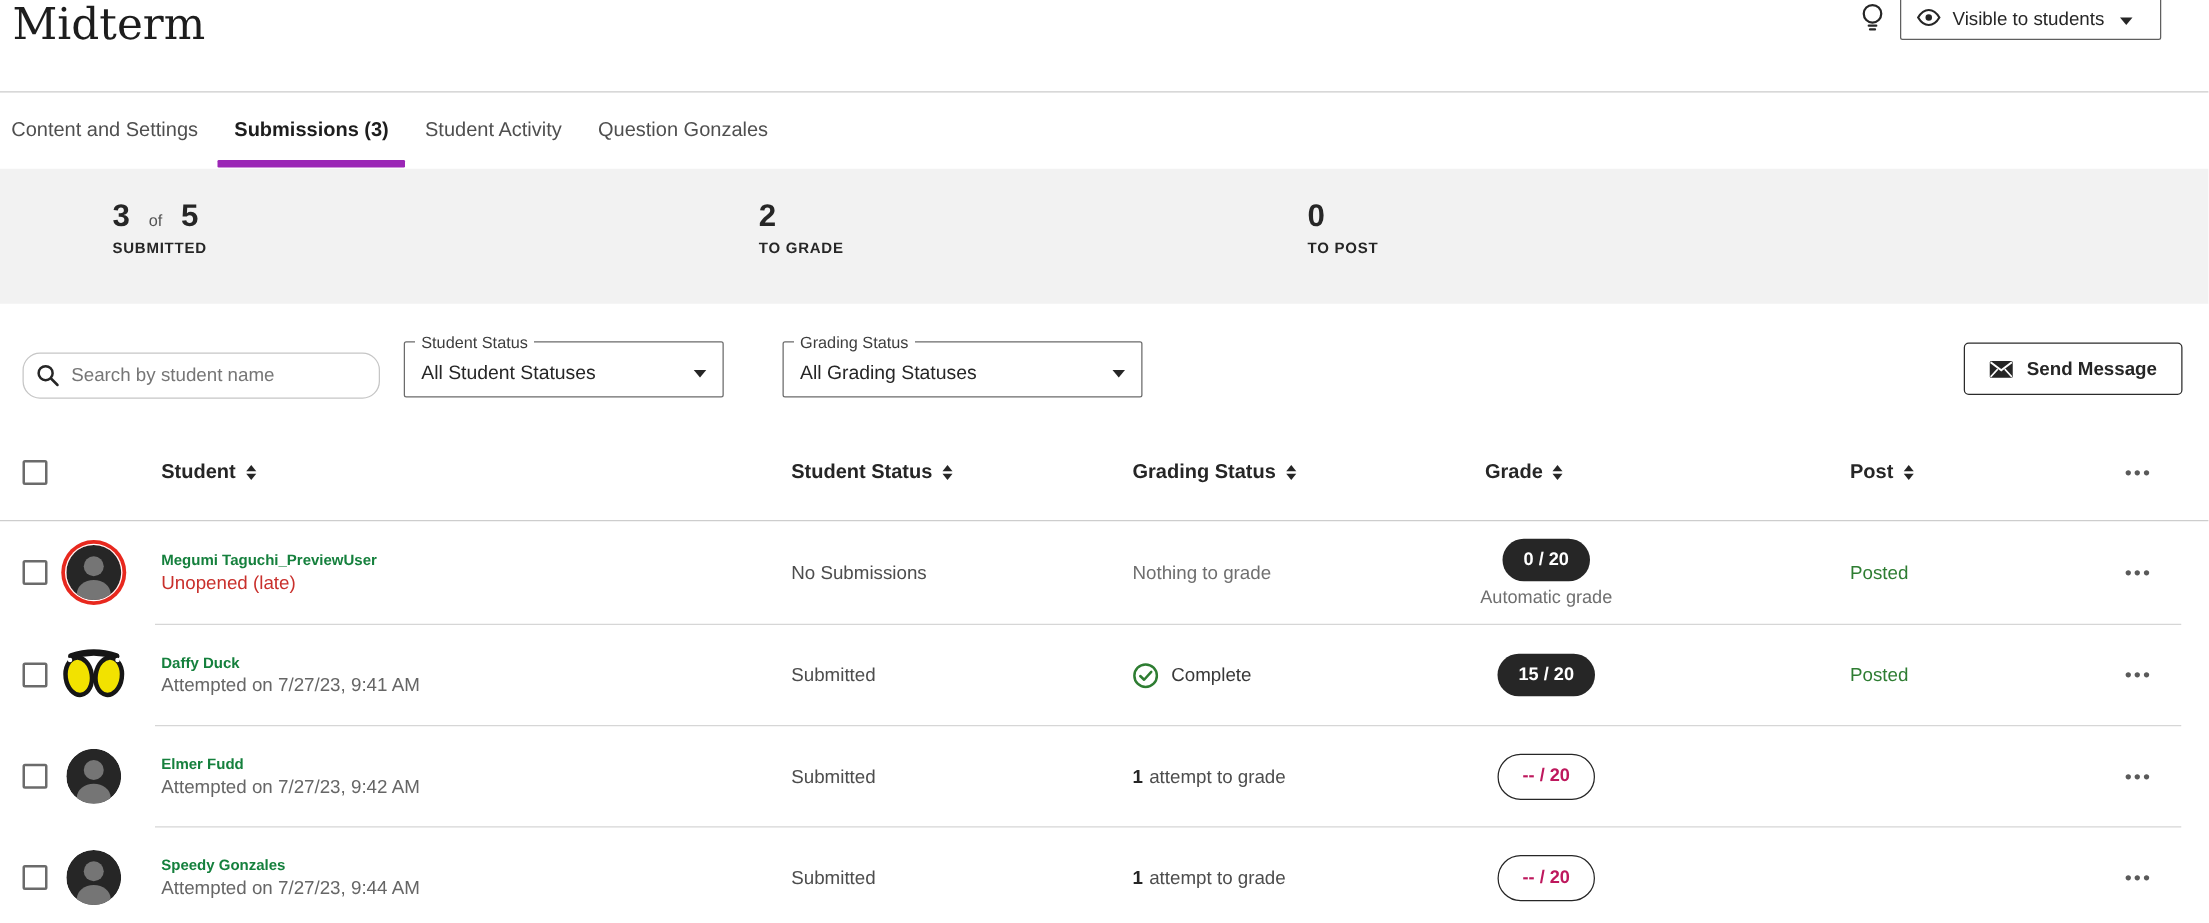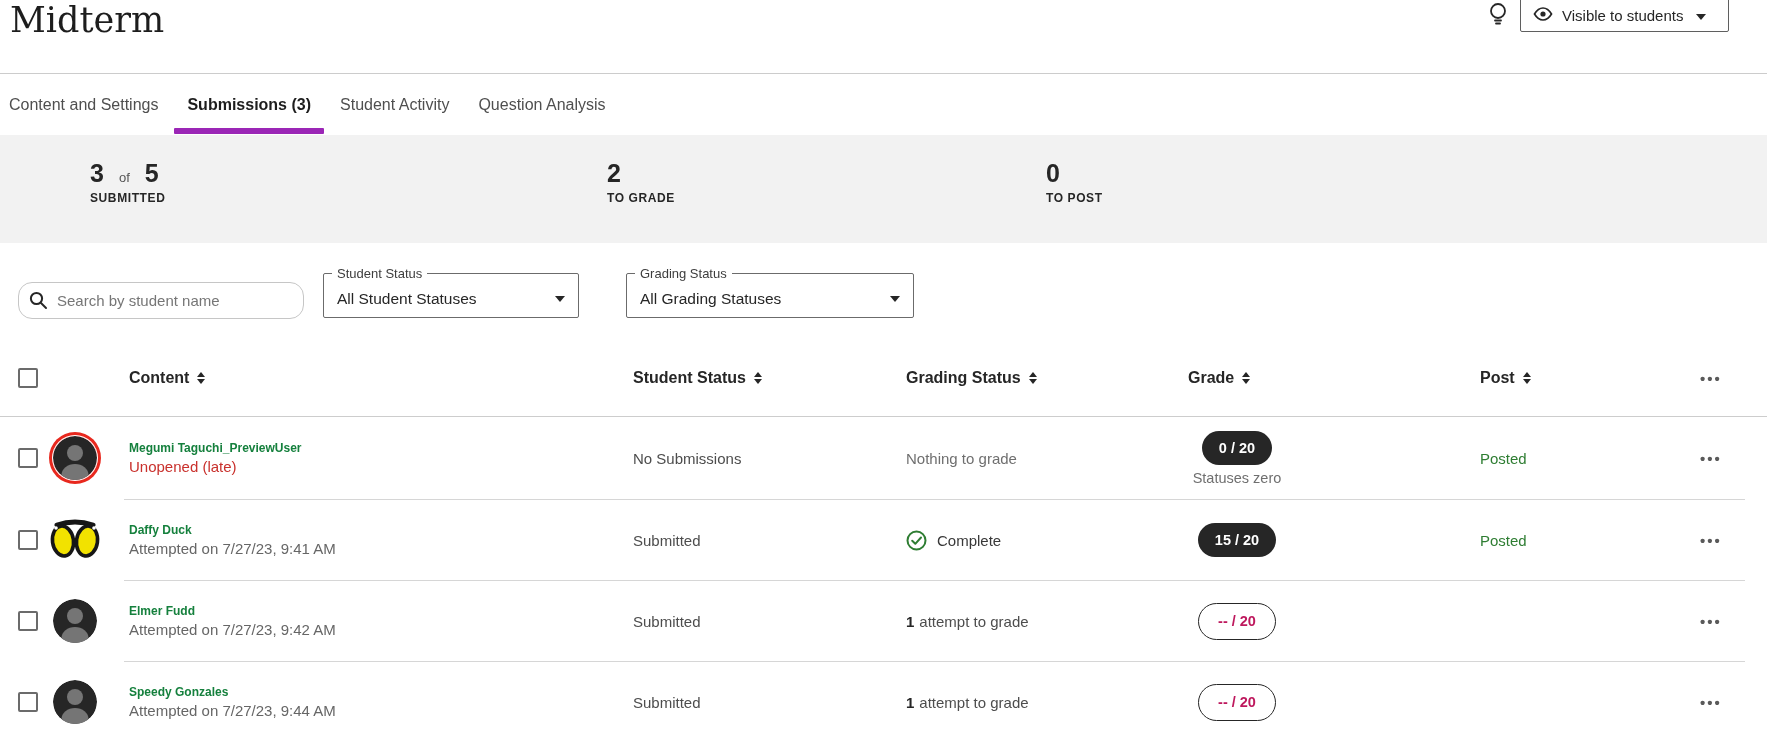--- a/index.html
+++ b/index.html
@@ -101,21 +101,21 @@
     </svg>
     <span>Visible to students</span>
     <span class="caret"></span>
   </button>
   <div class="hr-top"></div>
 
   <div class="tabs">
     <div class="tab">Content and Settings</div>
     <div class="tab active">Submissions (3)</div>
     <div class="tab">Student Activity</div>
-    <div class="tab">Question Analysis</div>
+    <div class="tab">Question Gonzales</div>
   </div>
 
   <div class="stats-bar">
     <div class="stat stat-1">
       <div class="stat-num">
         <span>3</span>
         <span class="stat-of">of</span>
         <span>5</span>
       </div>
       <div class="stat-label">SUBMITTED</div>
@@ -147,25 +147,33 @@
     <span class="dd-value">All Student Statuses</span>
     <span class="caret"></span>
   </fieldset>
 
   <fieldset class="dd dd-2">
     <legend>Grading Status</legend>
     <span class="dd-value">All Grading Statuses</span>
     <span class="caret"></span>
   </fieldset>
 
+  <button class="send-btn">
+    <svg width="20" height="15" viewBox="0 0 20 15">
+      <rect x="0.8" y="0.8" width="18.4" height="13.4" rx="1.2" fill="#262626"></rect>
+      <path d="M1.5 1.8 L10 8.2 L18.5 1.8" fill="none" stroke="#fff" stroke-width="1.7"></path>
+      <path d="M1.5 13.5 L7.2 7.3 M18.5 13.5 L12.8 7.3" fill="none" stroke="#fff" stroke-width="1.2"></path>
+    </svg>
+    <span>Send Message</span>
+  </button>
 
   <div class="thead">
     <div class="cb"></div>
     <div class="th col-name">
-      <span>Content</span>
+      <span>Student</span>
       <span class="sort">
           <i class="up"></i>
           <i class="dn"></i>
         </span>
     </div>
     <div class="th col-sstatus">
       <span>Student Status</span>
       <span class="sort">
           <i class="up"></i>
           <i class="dn"></i>
@@ -205,21 +213,21 @@
       </svg>
     </div>
     <div class="who">
       <div class="nm">Megumi Taguchi_PreviewUser</div>
       <div class="sub red">Unopened (late)</div>
     </div>
     <div class="cell col-sstatus">No Submissions</div>
     <div class="cell col-gstatus muted">Nothing to grade</div>
     <div class="c-grade">
       <div class="pill filled">0 / 20</div>
-      <div class="grade-note">Statuses zero</div>
+      <div class="grade-note">Automatic grade</div>
     </div>
     <div class="cell col-post green">Posted</div>
     <div class="dots">•••</div>
   </div>
 
   <div class="row r2 divided">
     <div class="cb"></div>
     <svg class="avatar-glasses" viewBox="0 0 52 46">
       <path d="M8 8 Q26 2 44 8" fill="none" stroke="#161616" stroke-width="5" stroke-linecap="round"></path>
       <ellipse cx="14" cy="24" rx="10.5" ry="15" fill="#f2e200" stroke="#161616" stroke-width="3.6" transform="rotate(-8 14 24)"></ellipse>

